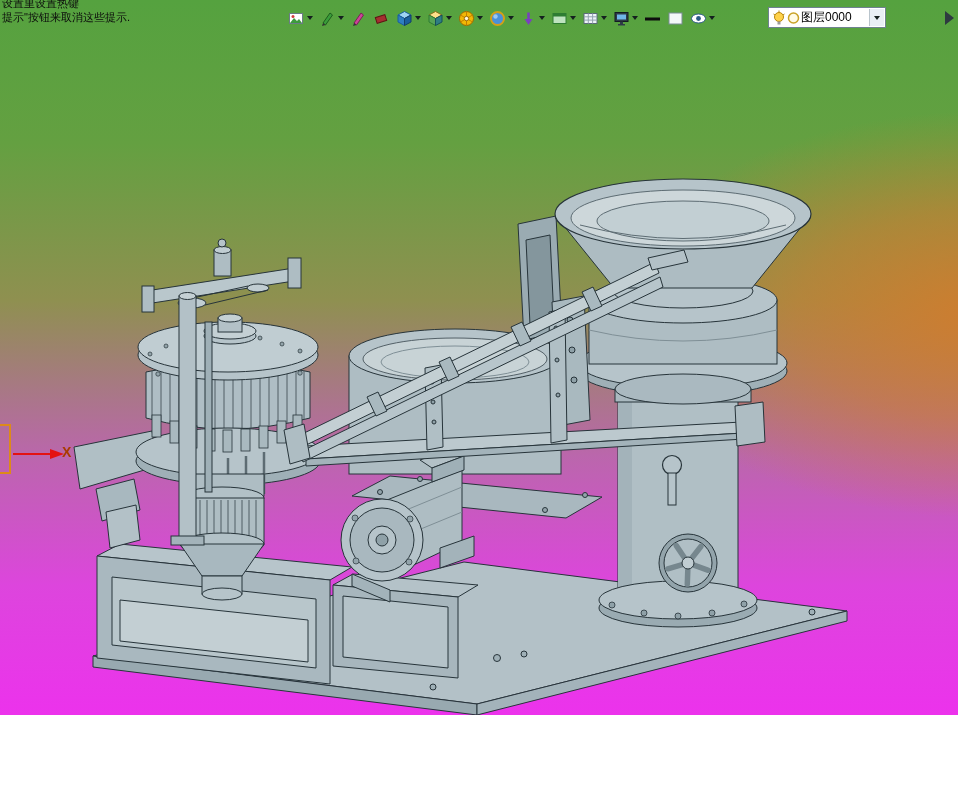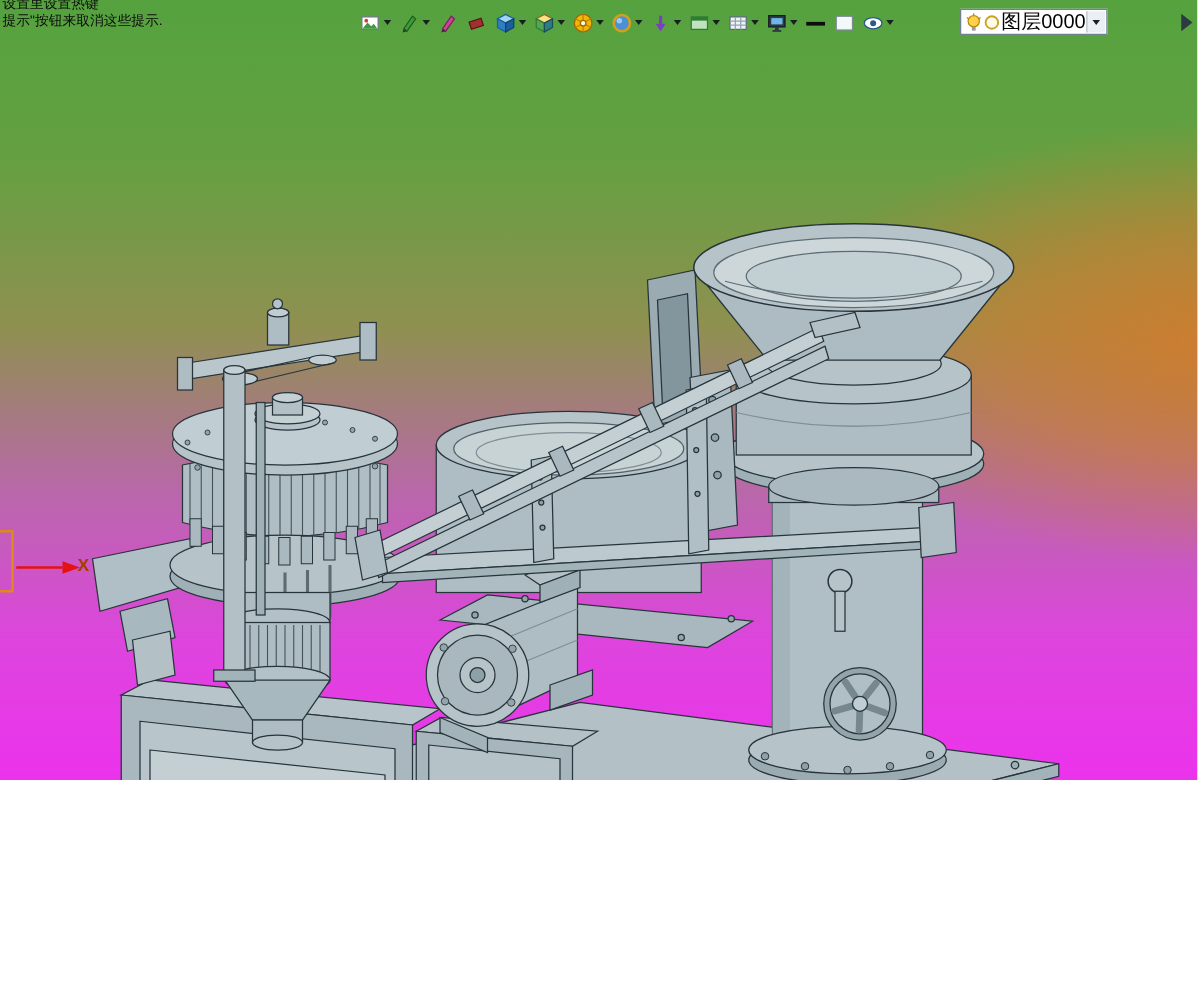--- a/index.html
+++ b/index.html
@@ -1,34 +1,34 @@
 <!DOCTYPE html>
 <html><head>
 <meta charset="utf-8">
 <style>
   html,body{margin:0;padding:0;}
   body{font-family:"Liberation Sans", sans-serif;}
   .stage{
-    position:relative;width:958px;height:624px;overflow:hidden;
+    position:relative;width:958px;height:715px;overflow:hidden;
     background:
       radial-gradient(62% 46% at 103% 44%, rgba(210,124,44,0.95) 0%, rgba(210,124,44,0.55) 32%, rgba(210,124,44,0) 62%),
       linear-gradient(180deg,#55a23f 0%,#64a041 20%,#8f9050 42%,#bb66ad 64%,#dd45dd 82%,#ec32ec 100%);
   }
   
   .hint{position:absolute;left:2px;top:-4px;color:#0b0b0b;font-size:11px;line-height:14px;white-space:nowrap;}
   
   .toolbar{position:absolute;left:288px;top:7px;height:22px;display:flex;align-items:center;gap:6px;}
   .tb{display:inline-flex;align-items:center;height:20px;cursor:pointer;}
   .tb svg{display:block;}
   .dd{width:0;height:0;border-left:3.5px solid transparent;border-right:3.5px solid transparent;border-top:4px solid #15201f;margin-left:2px;}
   .combo{
     position:absolute;left:768px;top:7px;width:118px;height:21px;box-sizing:border-box;
     background:#ffffff;border:1px solid #6f8290;display:flex;align-items:center;padding:0 1px 0 3px;
   }
-  .combo .txt{flex:1;font-size:16px;color:#000;white-space:nowrap;overflow:hidden;}
+  .combo .txt{flex:1;font-size:12px;color:#000;white-space:nowrap;overflow:hidden;}
   .combo .btn{width:14px;height:17px;background:#e9eff5;border-left:1px solid #b9c4cc;display:flex;align-items:center;justify-content:center;}
   .combo .btn .dd{margin:0;}
   .dock-grip{position:absolute;right:4px;top:11px;width:0;height:0;
     border-top:7px solid transparent;border-bottom:7px solid transparent;border-left:9px solid #2e3a40;}
   
   .ucs-left{position:absolute;left:0;top:418px;width:95px;height:62px;}
   .ucs-x-label{position:absolute;left:62px;top:444px;color:#a83c00;font-weight:bold;font-size:14px;}
   .origin-x-label{position:absolute;left:3px;top:747px;color:#ff35e8;font-weight:bold;font-size:15px;text-shadow:0 0 1px #8d0b80;}
   
   .machine{position:absolute;left:0;top:0;}

